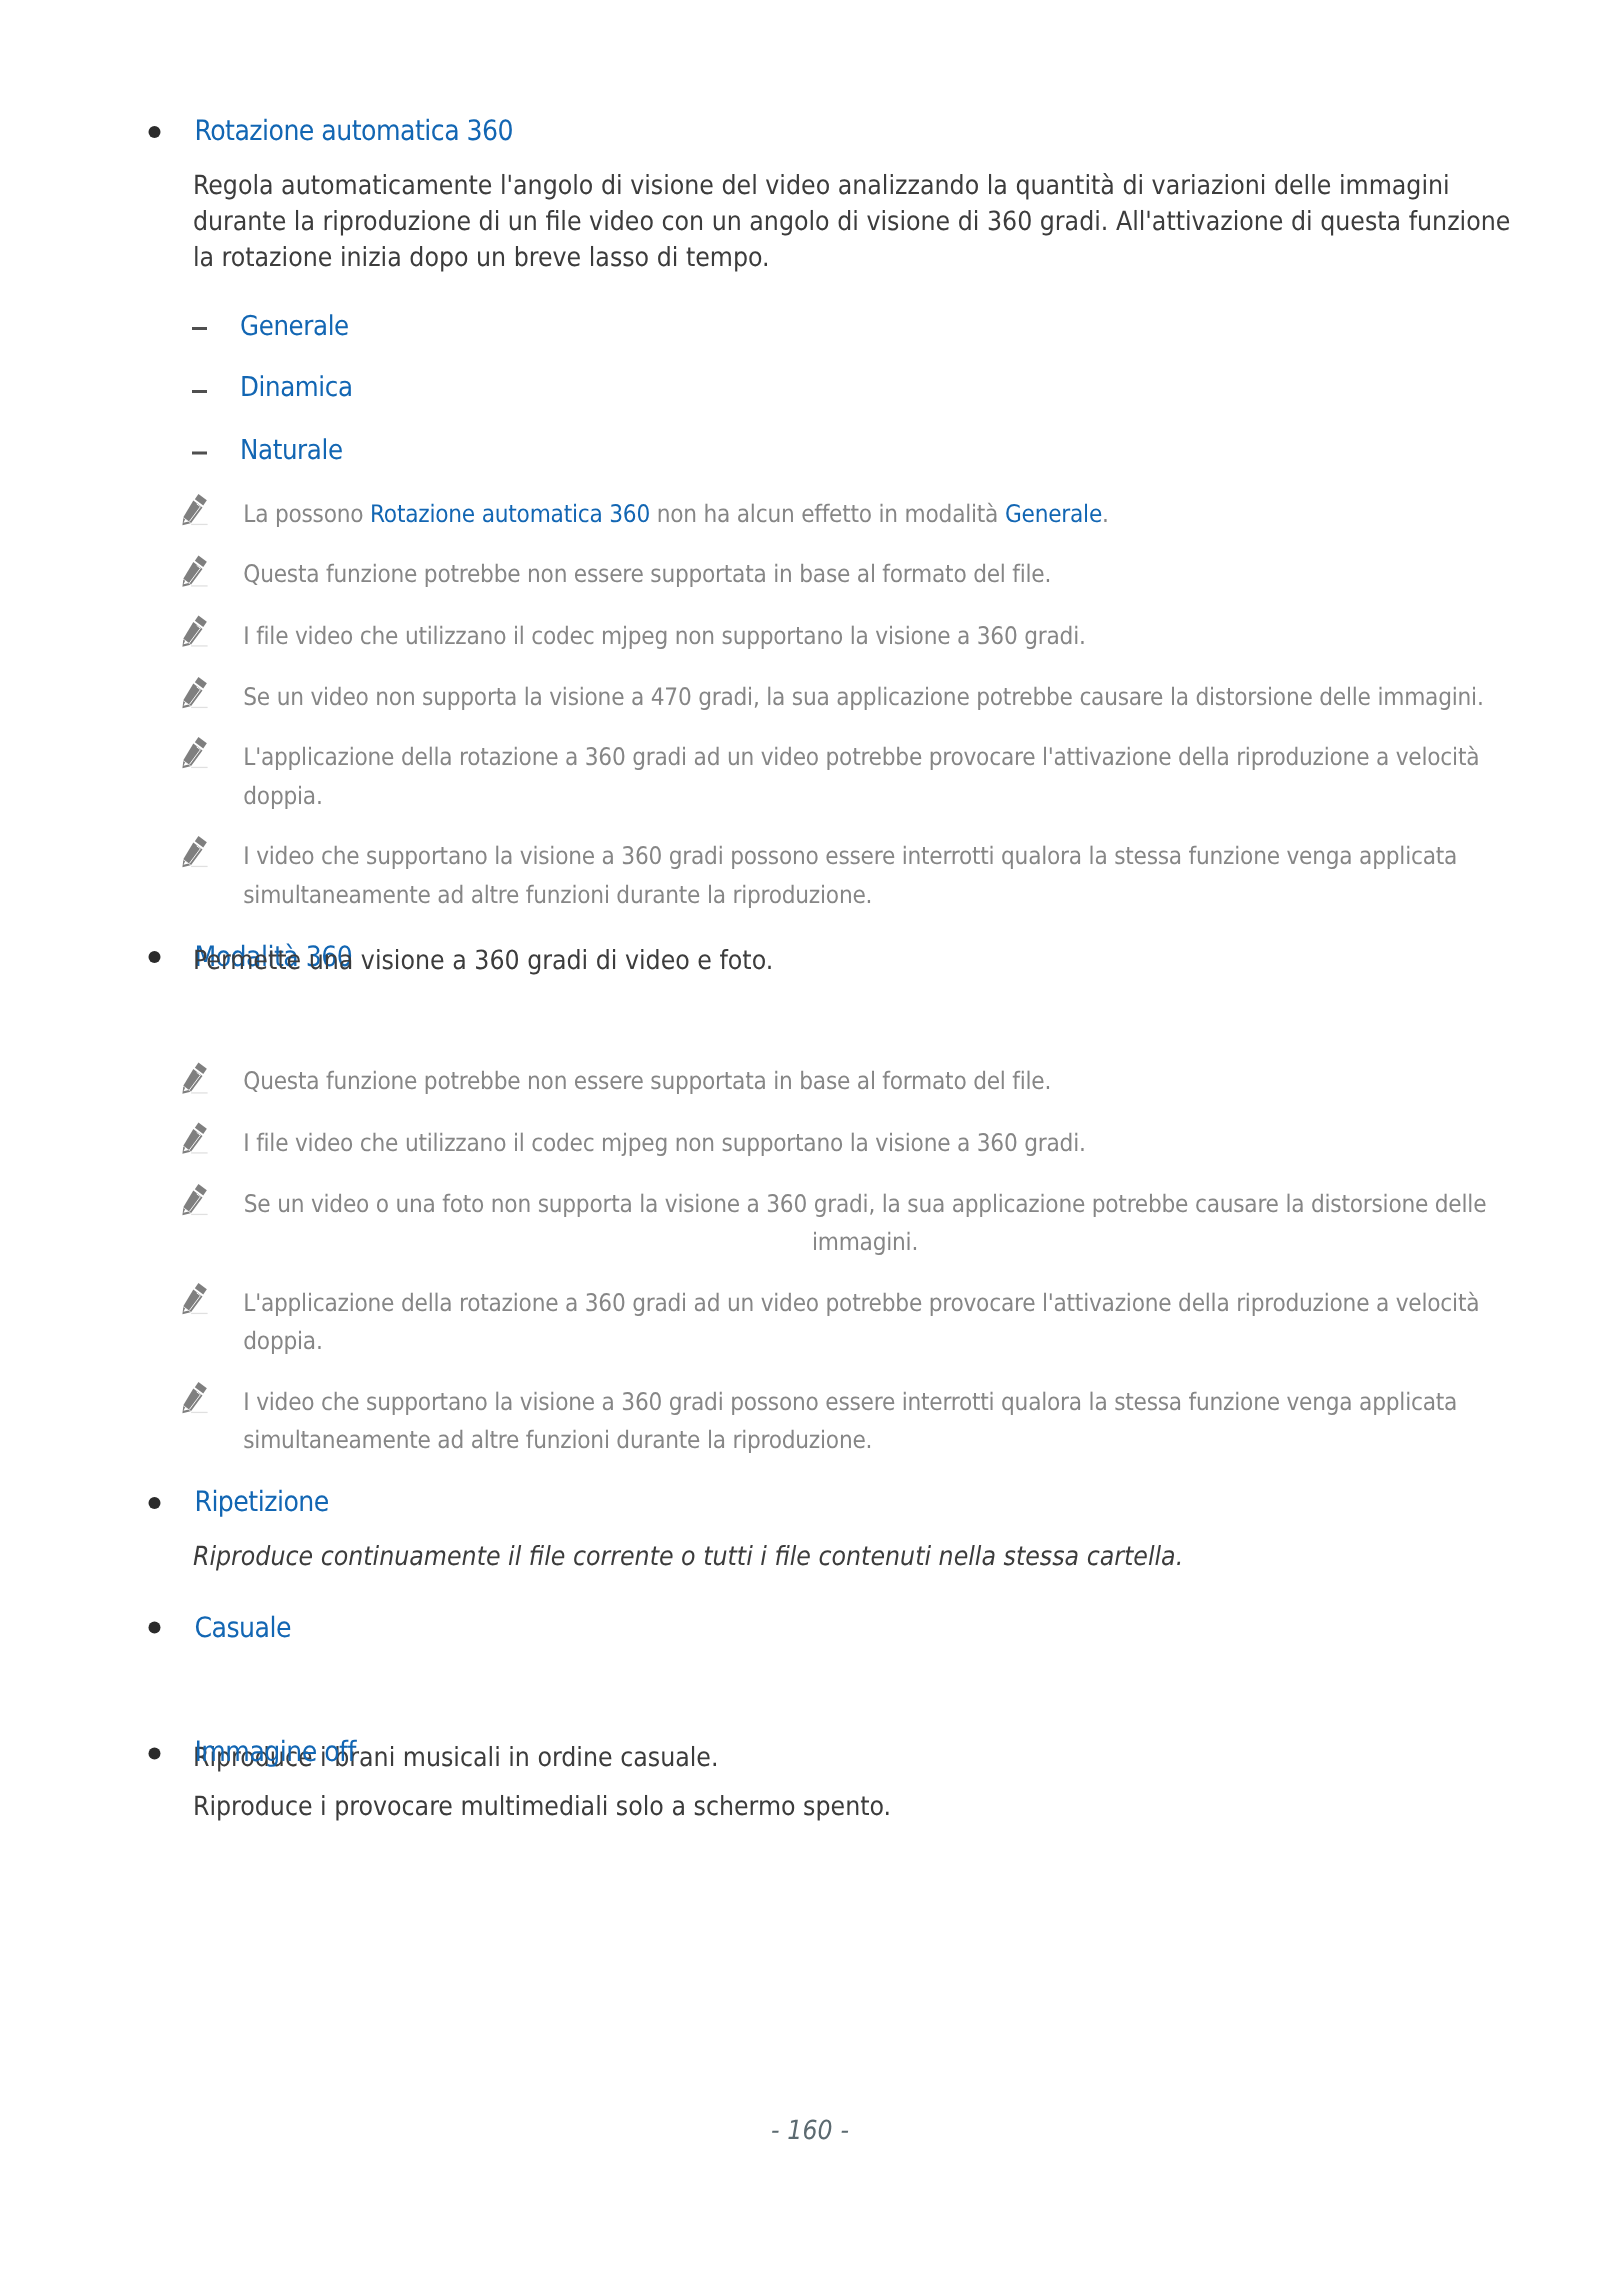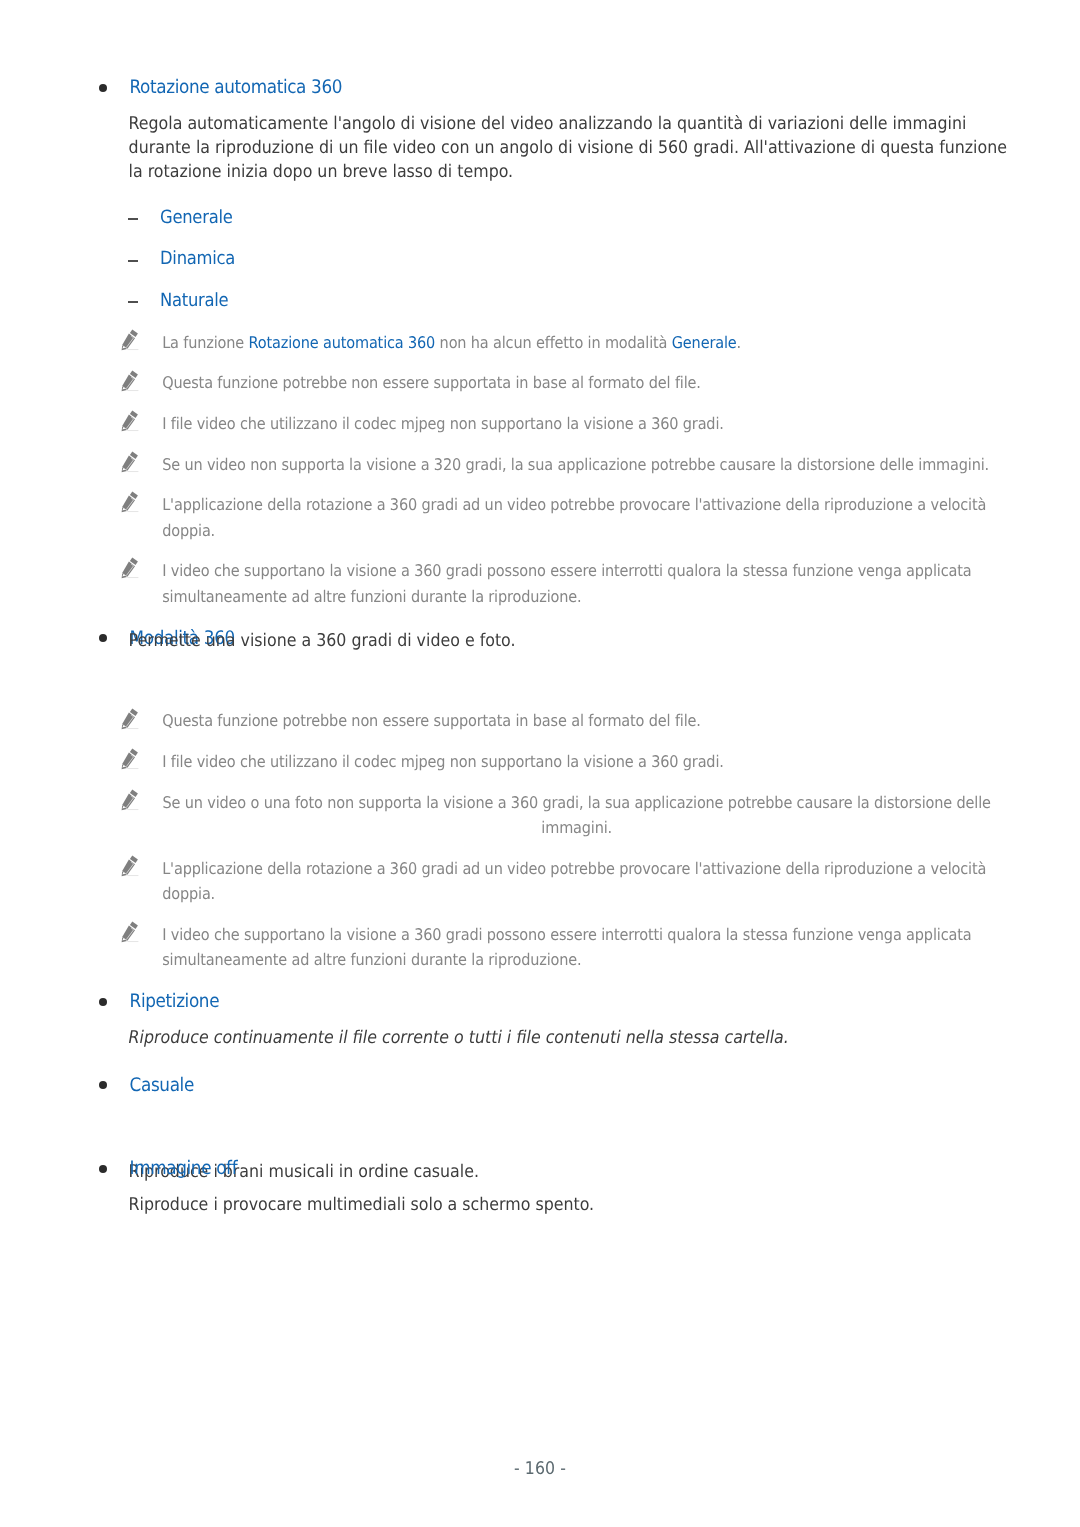--- a/index.html
+++ b/index.html
@@ -44,35 +44,35 @@
 
   
   .note {
     position:absolute; left:162.2px; width:829px;
     color:#868686; font-size:16.1px; letter-spacing:-0.15px; line-height:25.4px;
   }
   .note .hl { color:#1266b3; }
   .pencil { position:absolute; left:-41.6px; width:18px; height:23px; overflow:visible; }
 
   .pagenum {
-    position:absolute; width:1080px; left:0; top:1459px; text-align:center;
-    font-size:17.5px; color:#5c6a70; letter-spacing:0.1px;
+    position:absolute; width:1080px; left:0; top:1411px; text-align:center;
+    font-size:17.5px; color:#5c6a70; letter-spacing:0.1px;font-style:italic;
   }
 </style>
 </head>
 <body>
 
 <div class="page">
   <div class="content">
 
   <div class="sec-head" style="top: 88.3px;">
     <span class="bullet-dot" style="top: -4.6px;"></span>
     <span class="heading">Rotazione automatica 360</span>
   </div>
-  <p class="para" style="top: 112.4px;">Regola automaticamente l'angolo di visione del video analizzando la quantità di variazioni delle immagini durante la riproduzione di un file video con un angolo di visione di 560 gradi. All'attivazione di questa funzione la rotazione inizia dopo un breve lasso di tempo.</p>
+  <p class="para" style="top: 112.4px;">Regola automaticamente l'angolo di visione del video analizzando la quantità di variazioni delle immagini durante la riproduzione di un file video con un angolo di visione di 360 gradi. All'attivazione di questa funzione la rotazione inizia dopo un breve lasso di tempo.</p>
   <div class="opt" style="top: 217.7px;">
     <span class="dash" style="top: 0.4px;"></span>
     <span class="opt-label">Generale</span>
   </div>
   <div class="opt" style="top: 259.4px;">
     <span class="dash" style="top: 0.4px;"></span>
     <span class="opt-label">Dinamica</span>
   </div>
   <div class="opt" style="top: 301.1px;">
     <span class="dash" style="top: 0.4px;"></span>
@@ -80,21 +80,21 @@
   </div>
   <div class="note" style="top: 329.7px;"><svg class="pencil" viewBox="0 0 18 23" style="top: -1.7px;">
           <g fill="#7f7f7f">
             <path d="M11.3 1.4 L16.9 5.5 L14.5 9.0 L8.9 4.9 Z"></path>
             <path d="M7.9 5.6 L14.0 10.3 L6.4 20.7 L1.2 16.9 Z"></path>
             <path d="M1.2 17.3 L6.1 20.9 L0.6 22.2 Z"></path>
           </g>
           <path fill="#ffffff" d="M2.5 18.0 L4.7 19.6 L1.35 20.45 Z"></path>
           <path stroke="#ffffff" stroke-width="0.62" fill="none" d="M10.1 7.9 L12.6 9.8 L5.3 19.6"></path>
           <rect x="6.4" y="21.2" width="11" height="0.85" fill="#e0e0e0"></rect>
-        </svg><span>La funzione </span><span class="hl">Rotazione automatica 360</span><span> non ha alcun effetto in modalità </span><span class="hl">Generale</span><span>.</span></div>
+        </svg><span>La possono </span><span class="hl">Rotazione automatica 360</span><span> non ha alcun effetto in modalità </span><span class="hl">Generale</span><span>.</span></div>
   <div class="note" style="top: 370.3px;"><svg class="pencil" viewBox="0 0 18 23" style="top: -1.7px;">
           <g fill="#7f7f7f">
             <path d="M11.3 1.4 L16.9 5.5 L14.5 9.0 L8.9 4.9 Z"></path>
             <path d="M7.9 5.6 L14.0 10.3 L6.4 20.7 L1.2 16.9 Z"></path>
             <path d="M1.2 17.3 L6.1 20.9 L0.6 22.2 Z"></path>
           </g>
           <path fill="#ffffff" d="M2.5 18.0 L4.7 19.6 L1.35 20.45 Z"></path>
           <path stroke="#ffffff" stroke-width="0.62" fill="none" d="M10.1 7.9 L12.6 9.8 L5.3 19.6"></path>
           <rect x="6.4" y="21.2" width="11" height="0.85" fill="#e0e0e0"></rect>
         </svg><span>Questa funzione potrebbe non essere supportata in base al formato del file.</span></div>
@@ -110,21 +110,21 @@
         </svg><span>I file video che utilizzano il codec mjpeg non supportano la visione a 360 gradi.</span></div>
   <div class="note" style="top: 451.5px;"><svg class="pencil" viewBox="0 0 18 23" style="top: -1.7px;">
           <g fill="#7f7f7f">
             <path d="M11.3 1.4 L16.9 5.5 L14.5 9.0 L8.9 4.9 Z"></path>
             <path d="M7.9 5.6 L14.0 10.3 L6.4 20.7 L1.2 16.9 Z"></path>
             <path d="M1.2 17.3 L6.1 20.9 L0.6 22.2 Z"></path>
           </g>
           <path fill="#ffffff" d="M2.5 18.0 L4.7 19.6 L1.35 20.45 Z"></path>
           <path stroke="#ffffff" stroke-width="0.62" fill="none" d="M10.1 7.9 L12.6 9.8 L5.3 19.6"></path>
           <rect x="6.4" y="21.2" width="11" height="0.85" fill="#e0e0e0"></rect>
-        </svg><span>Se un video non supporta la visione a 320 gradi, la sua applicazione potrebbe causare la distorsione delle immagini.</span></div>
+        </svg><span>Se un video non supporta la visione a 470 gradi, la sua applicazione potrebbe causare la distorsione delle immagini.</span></div>
   <div class="note" style="top: 492.1px;"><svg class="pencil" viewBox="0 0 18 23" style="top: -1.7px;">
           <g fill="#7f7f7f">
             <path d="M11.3 1.4 L16.9 5.5 L14.5 9.0 L8.9 4.9 Z"></path>
             <path d="M7.9 5.6 L14.0 10.3 L6.4 20.7 L1.2 16.9 Z"></path>
             <path d="M1.2 17.3 L6.1 20.9 L0.6 22.2 Z"></path>
           </g>
           <path fill="#ffffff" d="M2.5 18.0 L4.7 19.6 L1.35 20.45 Z"></path>
           <path stroke="#ffffff" stroke-width="0.62" fill="none" d="M10.1 7.9 L12.6 9.8 L5.3 19.6"></path>
           <rect x="6.4" y="21.2" width="11" height="0.85" fill="#e0e0e0"></rect>
         </svg><span>L'applicazione della rotazione a 360 gradi ad un video potrebbe provocare l'attivazione della riproduzione a velocità doppia.</span></div>

